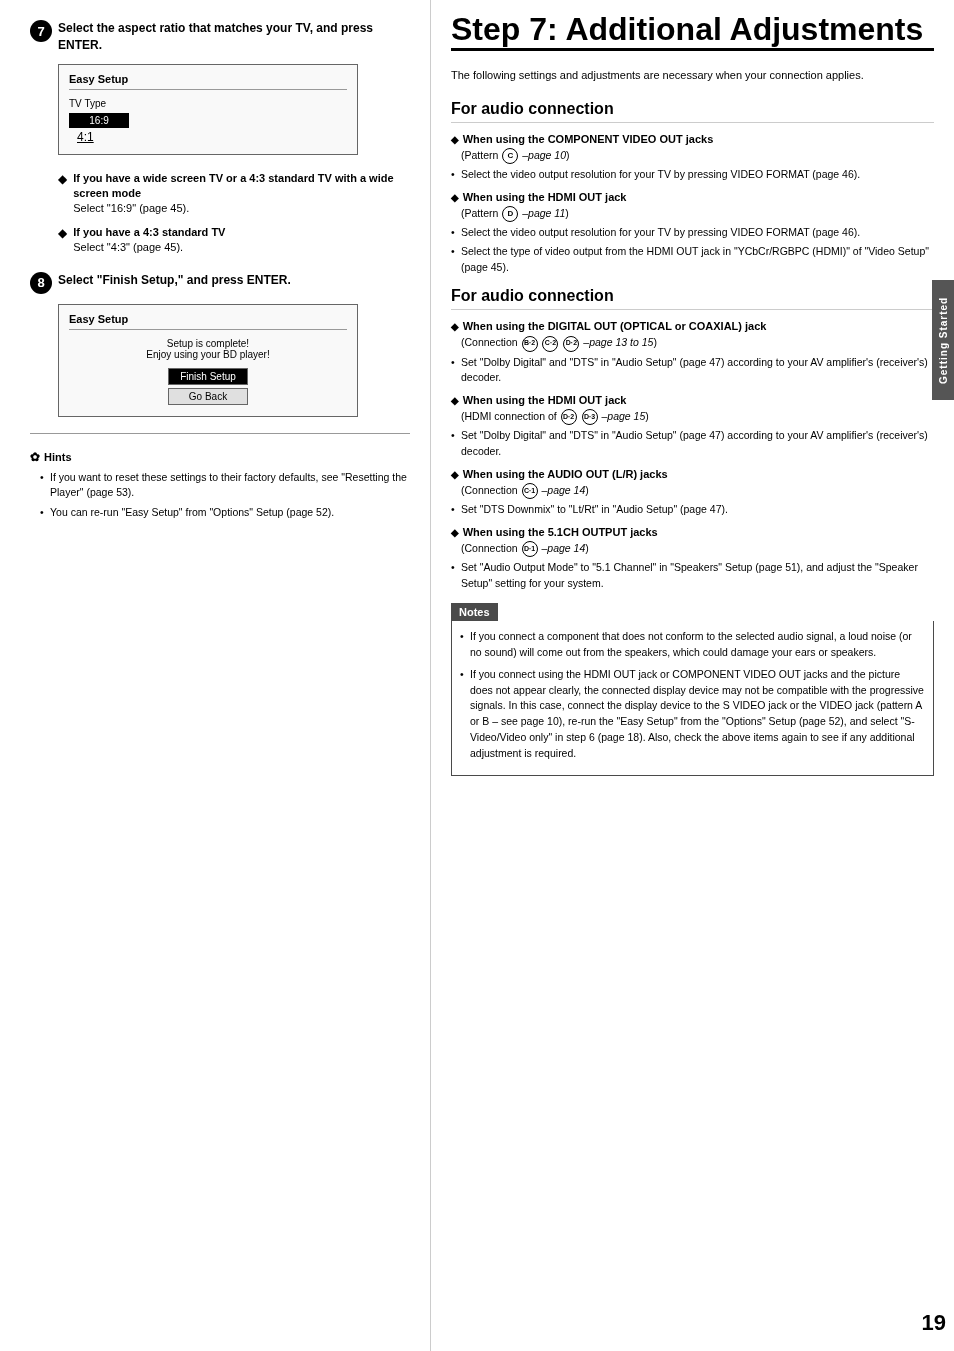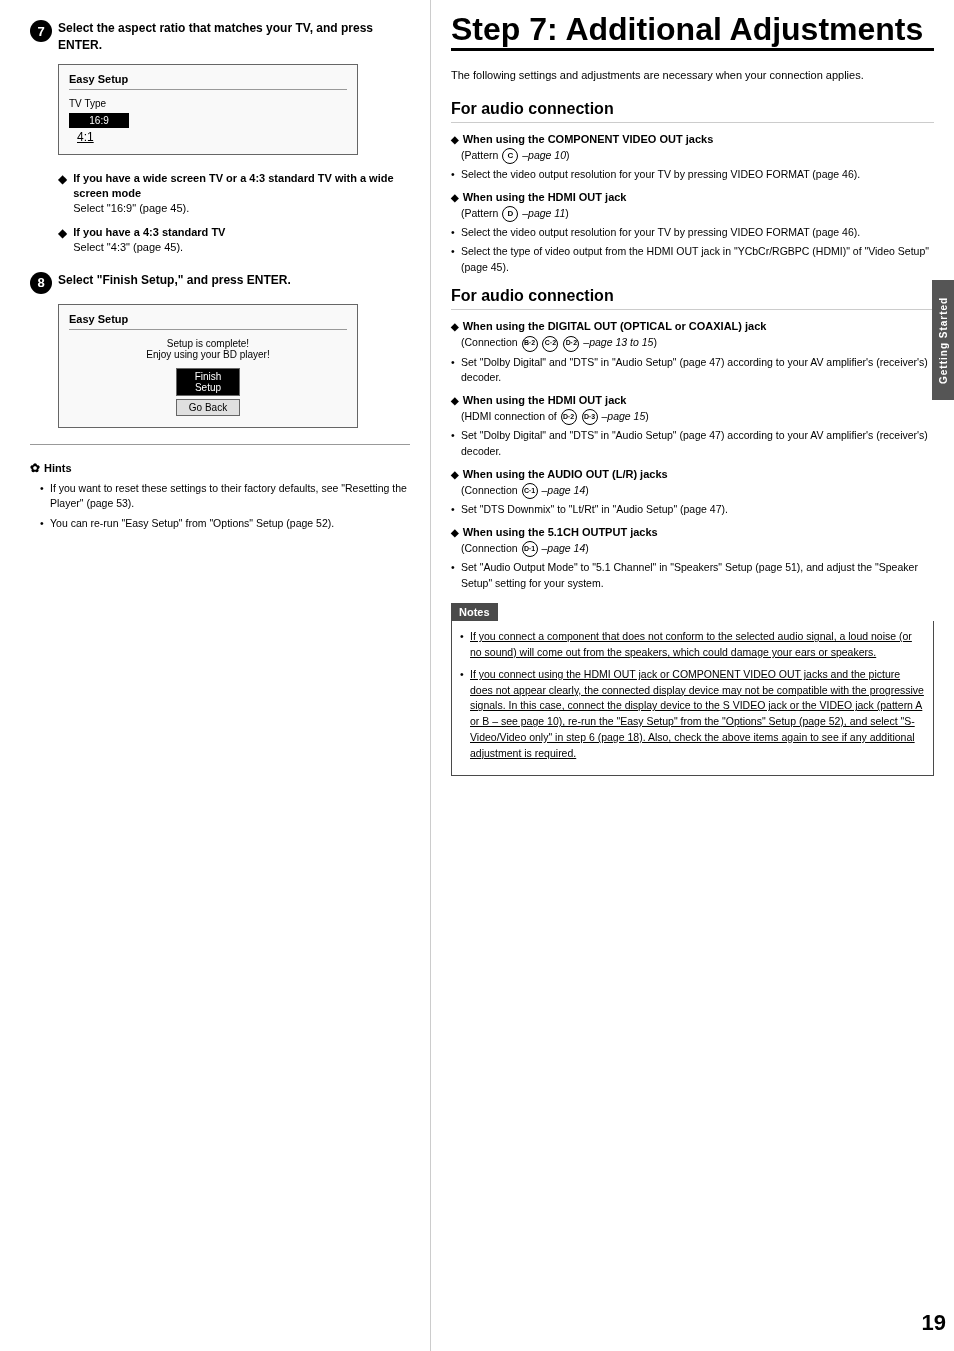--- a/index.html
+++ b/index.html
@@ -140,21 +140,21 @@
       margin-bottom: 8px;
     }
 
     .setup-btn {
       border: 1px solid #666;
       background: #e0e0e0;
       font-size: 10px;
       padding: 2px 8px;
       display: block;
       margin: 3px auto;
-      width: 64px;
+      width: 80px;
       text-align: center;
     }
 
     .setup-btn-selected {
       background: #000;
       color: #fff;
     }
 
     
     .bullet-item {
@@ -458,21 +458,21 @@
       <div class="content-bullet">Set "DTS Downmix" to "Lt/Rt" in "Audio Setup" (page 47).</div>
 
       <div class="sub-heading">When using the 5.1CH OUTPUT jacks</div>
       <div class="content-text">
         (Connection <span class="badge" style="font-size:7px;">D·1</span>
         <em>–page 14</em>)
       </div>
       <div class="content-bullet">Set "Audio Output Mode" to "5.1 Channel" in "Speakers" Setup (page 51), and adjust the "Speaker Setup" setting for your system.</div>
     </div>
 
-    <div style="text-decoration:underline;">
+    <div style="">
       <div class="notes-box">Notes</div>
       <div class="notes-content">
         <p>If you connect a component that does not conform to the selected audio signal, a loud noise (or no sound) will come out from the speakers, which could damage your ears or speakers.</p>
         <p>If you connect using the HDMI OUT jack or COMPONENT VIDEO OUT jacks and the picture does not appear clearly, the connected display device may not be compatible with the progressive signals. In this case, connect the display device to the S VIDEO jack or the VIDEO jack (pattern A or B – see page 10), re-run the "Easy Setup" from the "Options" Setup (page 52), and select "S-Video/Video only" in step 6 (page 18). Also, check the above items again to see if any additional adjustment is required.</p>
       </div>
     </div>
 
   </div>
 
   <div class="side-tab">Getting Started</div>

